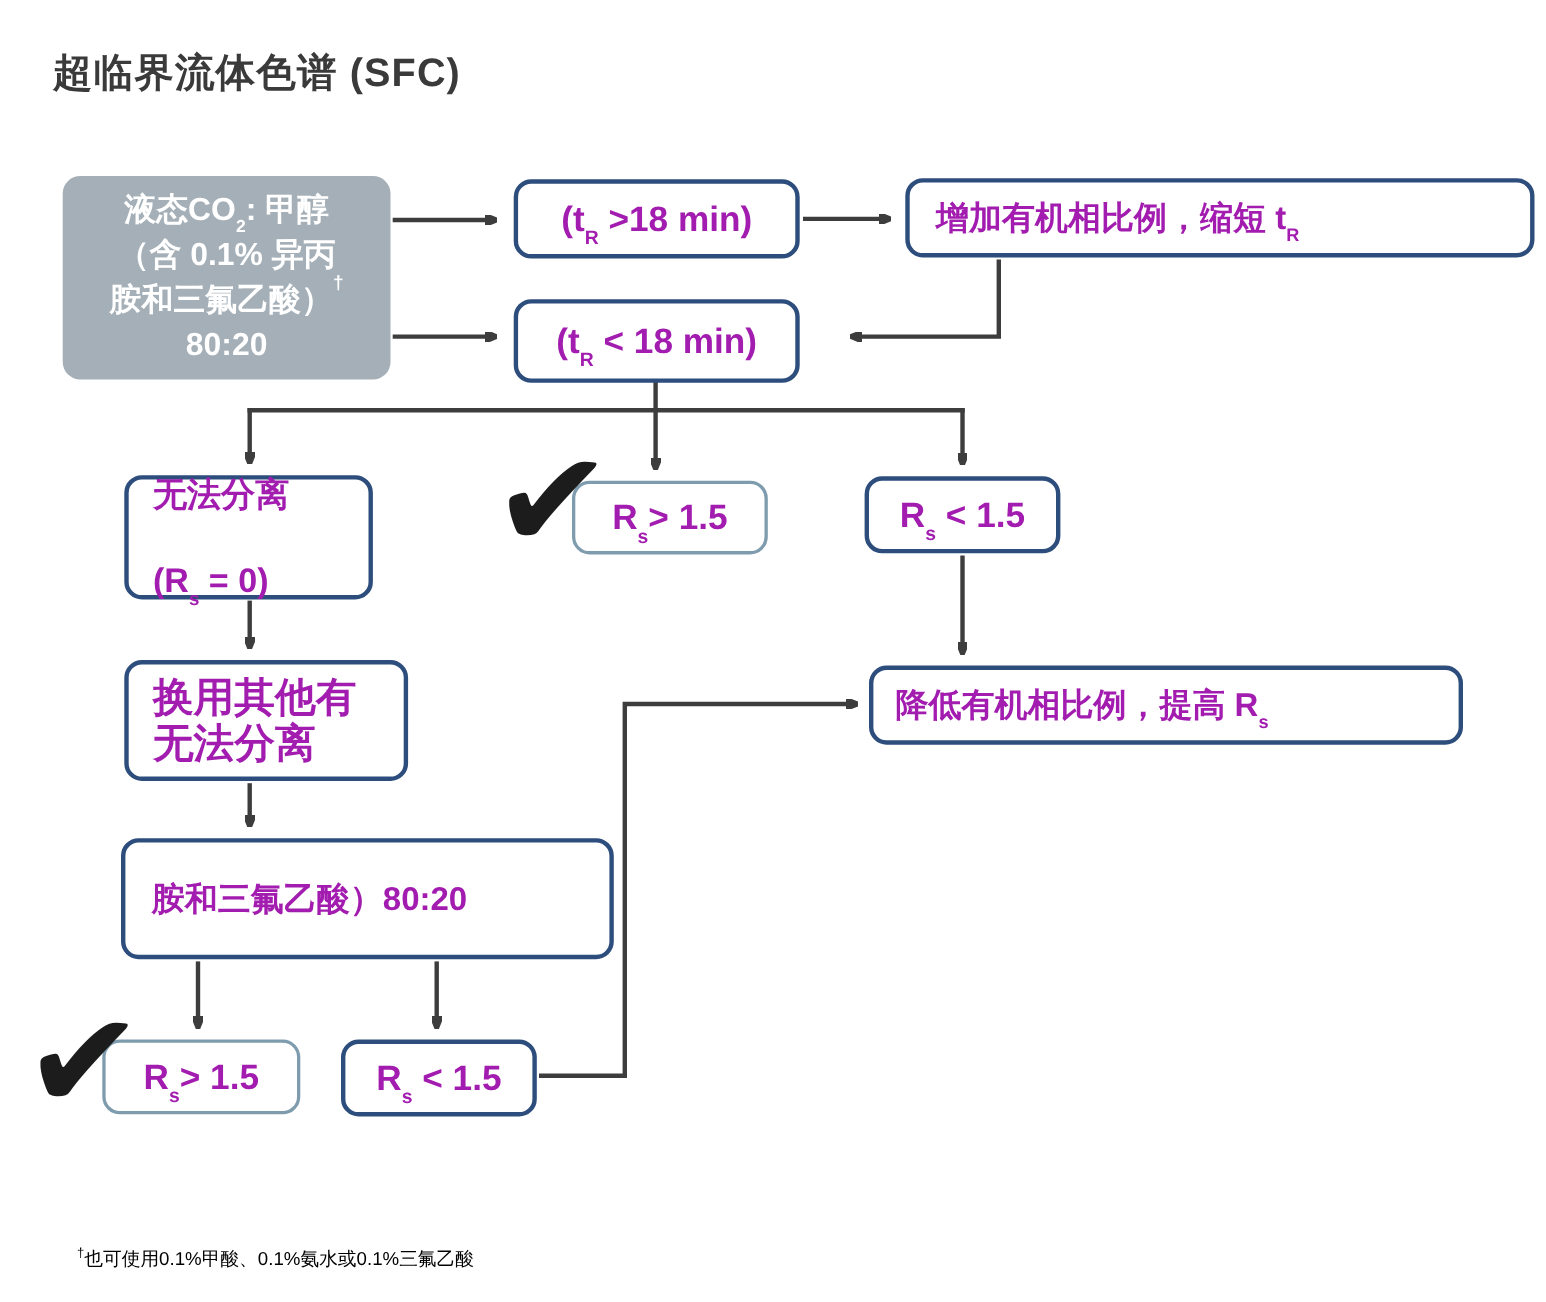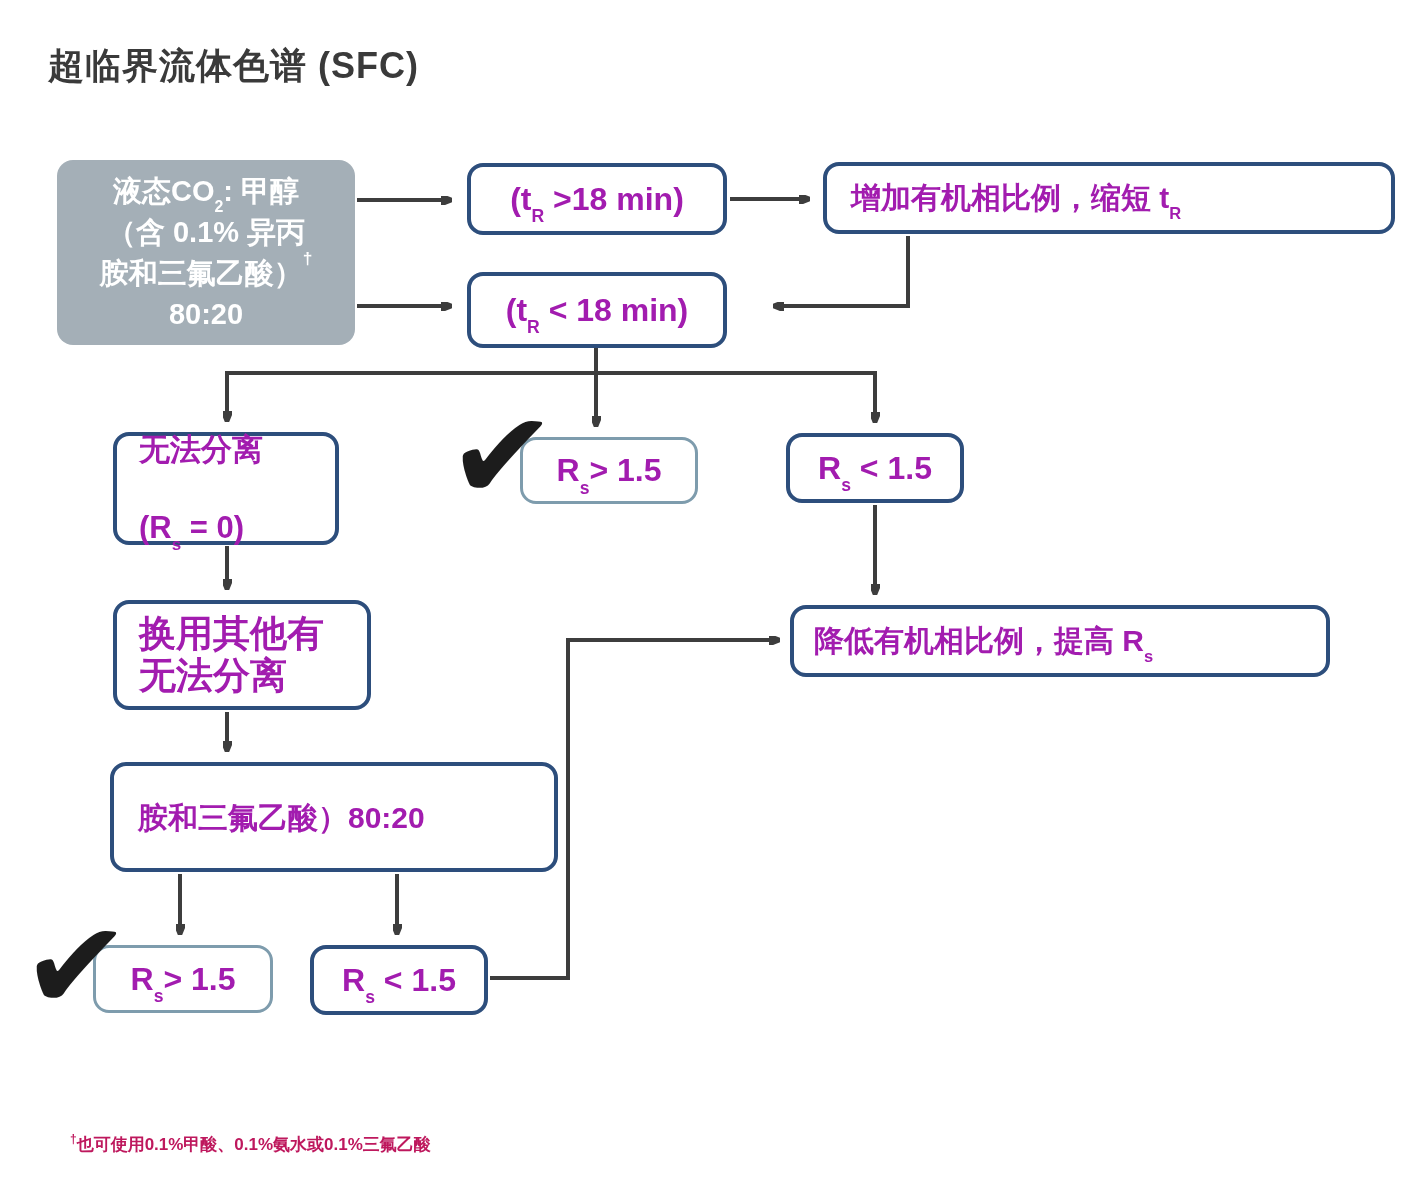--- a/index.html
+++ b/index.html
@@ -13,21 +13,21 @@
         font-weight:700;color:#a21caf;}
   .node.center{align-items:center;text-align:center;}
   .node.leftpad{align-items:flex-start;text-align:left;}
   .node.gray{background:#a4afb7;border:none;color:#ffffff;align-items:center;text-align:center;}
   .node.light{border:3px solid #7e9cad;}
   .ln{white-space:nowrap;text-align:right;}
   sub.s{font-size:0.55em;font-weight:700;position:relative;bottom:-0.30em;line-height:0;}
   sup.d{font-size:0.6em;font-weight:700;position:relative;top:-0.45em;line-height:0;}
   .check{position:absolute;z-index:3;color:#1c1c1c;font-size:128px;font-weight:900;line-height:1;
          transform:rotate(3deg);}
-  .footnote{position:absolute;left:70px;top:1132px;font-size:17px;color:#be185d;z-index:2;font-weight:bold;}
+  .footnote{position:absolute;left:70px;top:1132px;font-size:17px;color:#000000;z-index:2;}
   .footnote sup{font-size:0.7em;}
 </style>
 </head>
 <body>
 
 <div class="canvas">
 
   <div class="title">超临界流体色谱 (SFC)</div>
 
   <svg class="connectors" width="1405" height="1184" viewBox="0 0 1405 1184">

